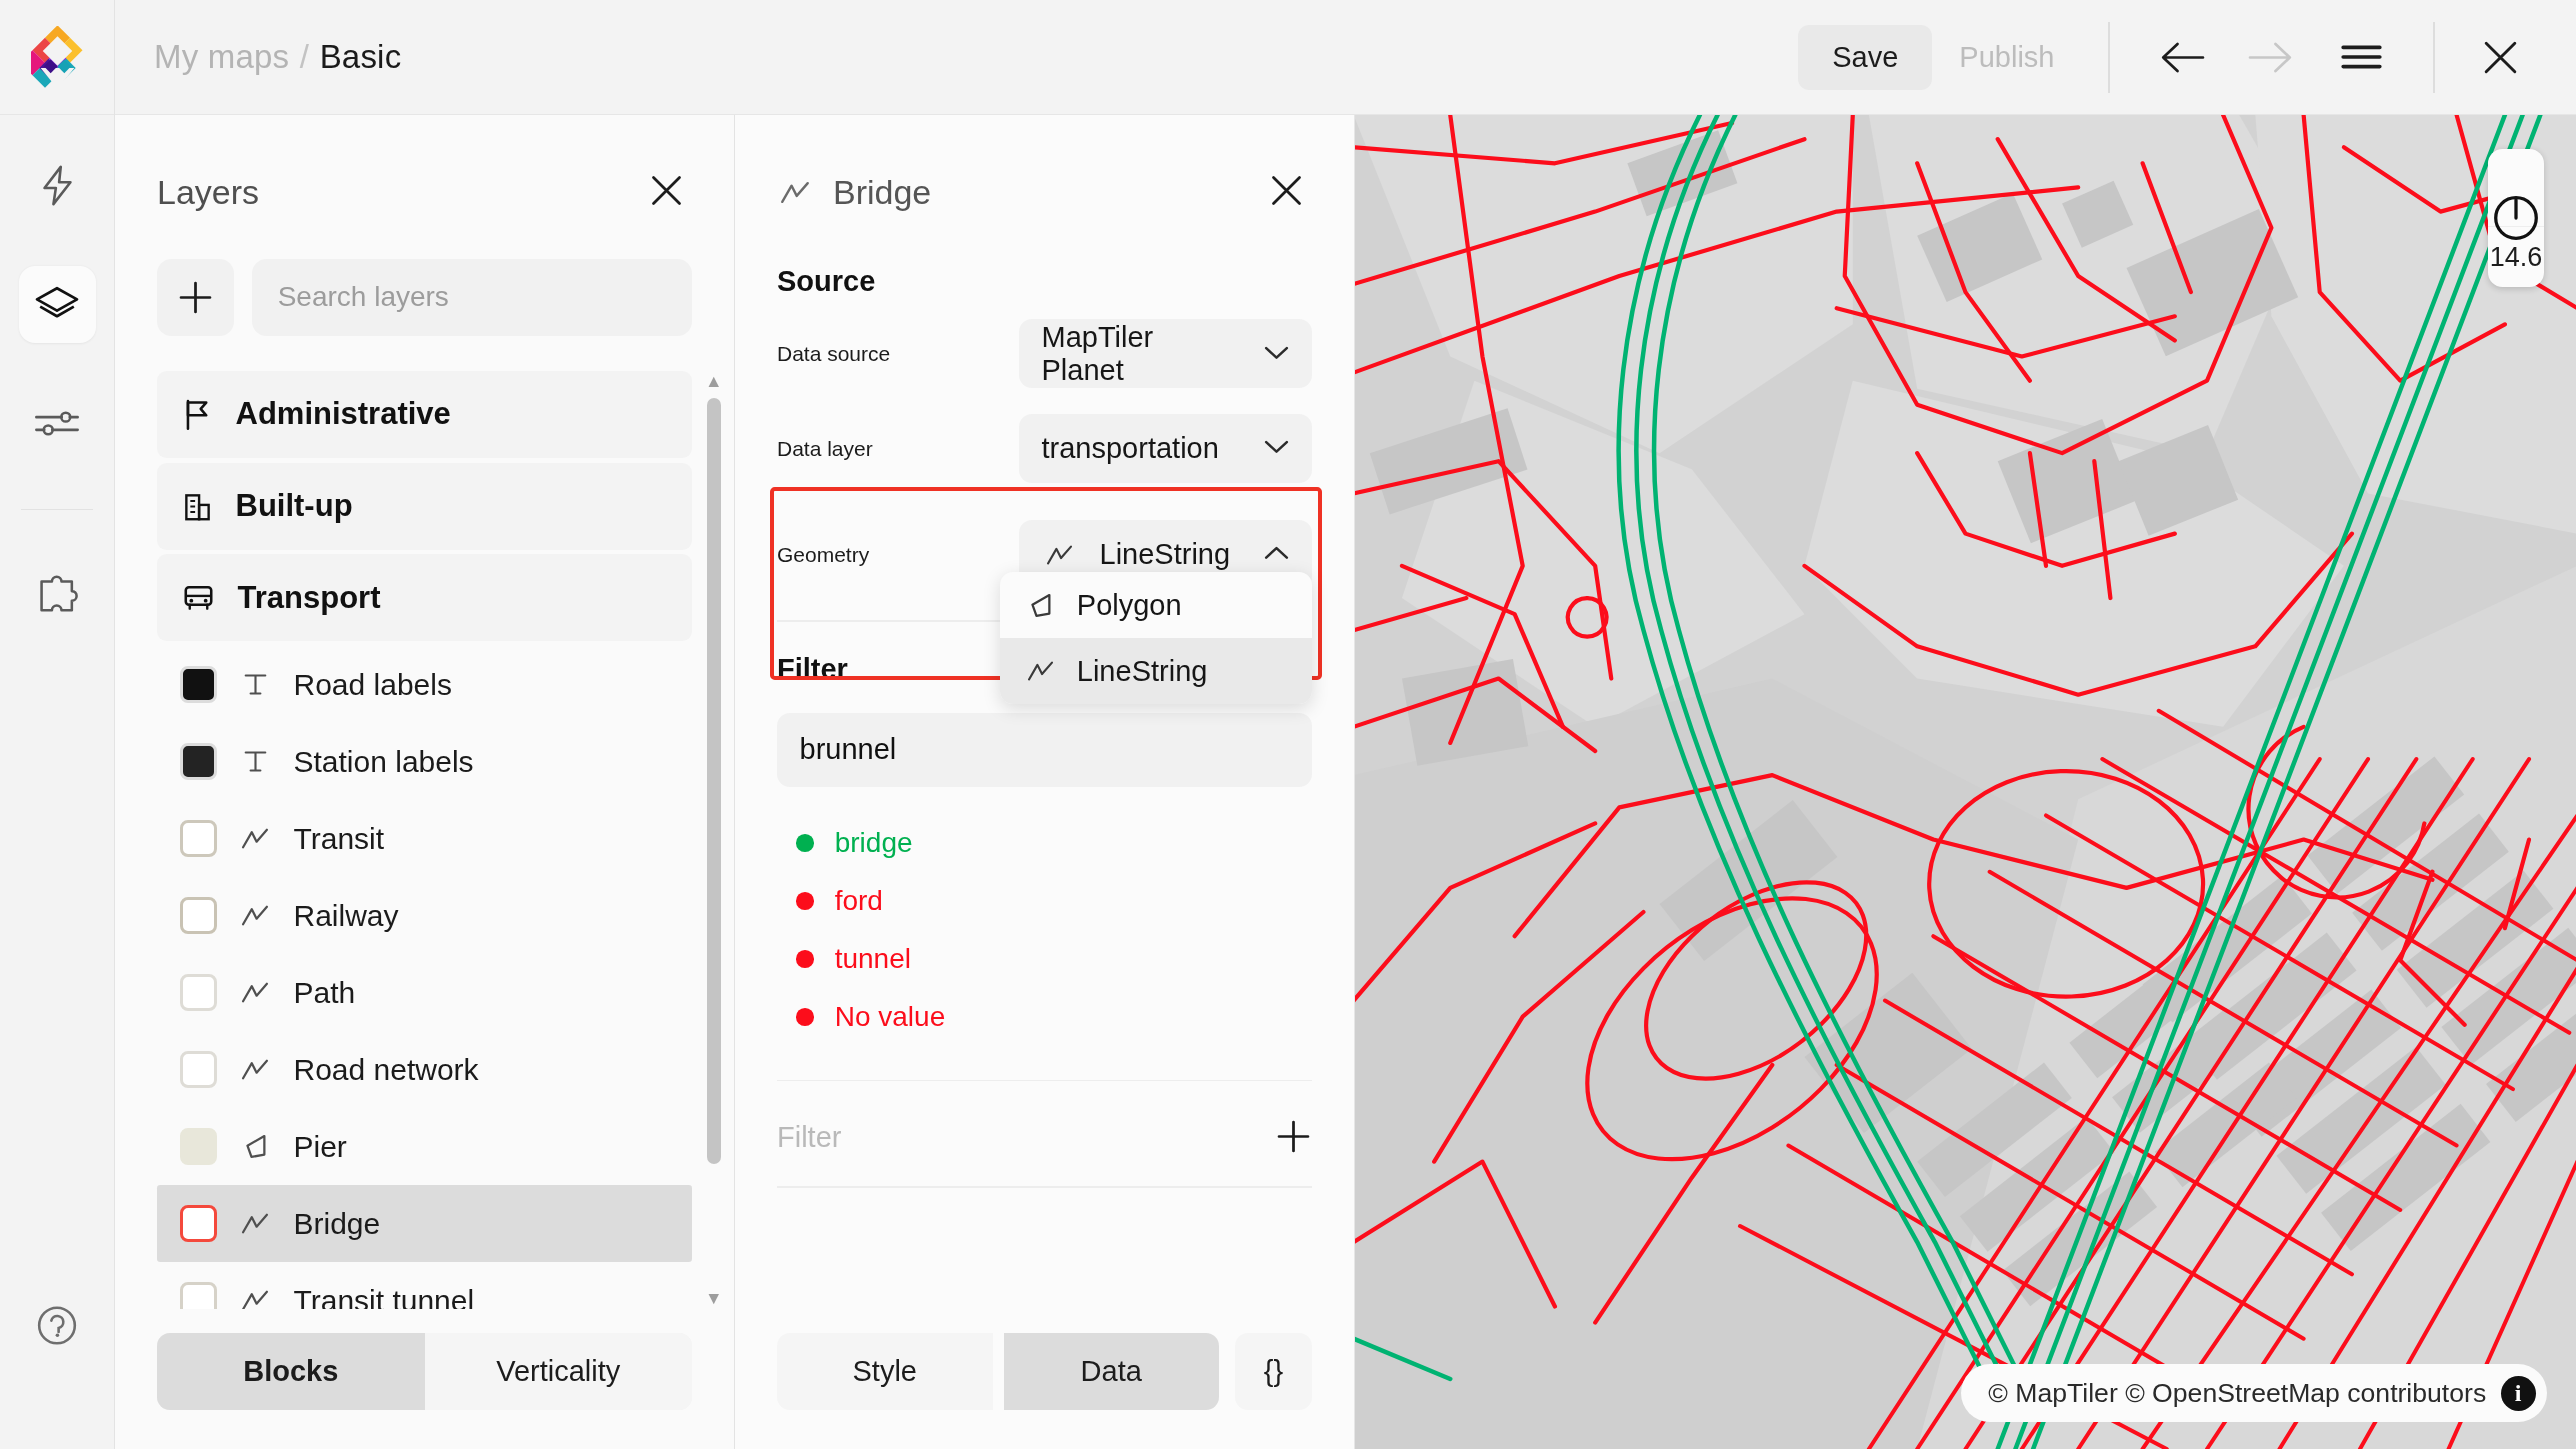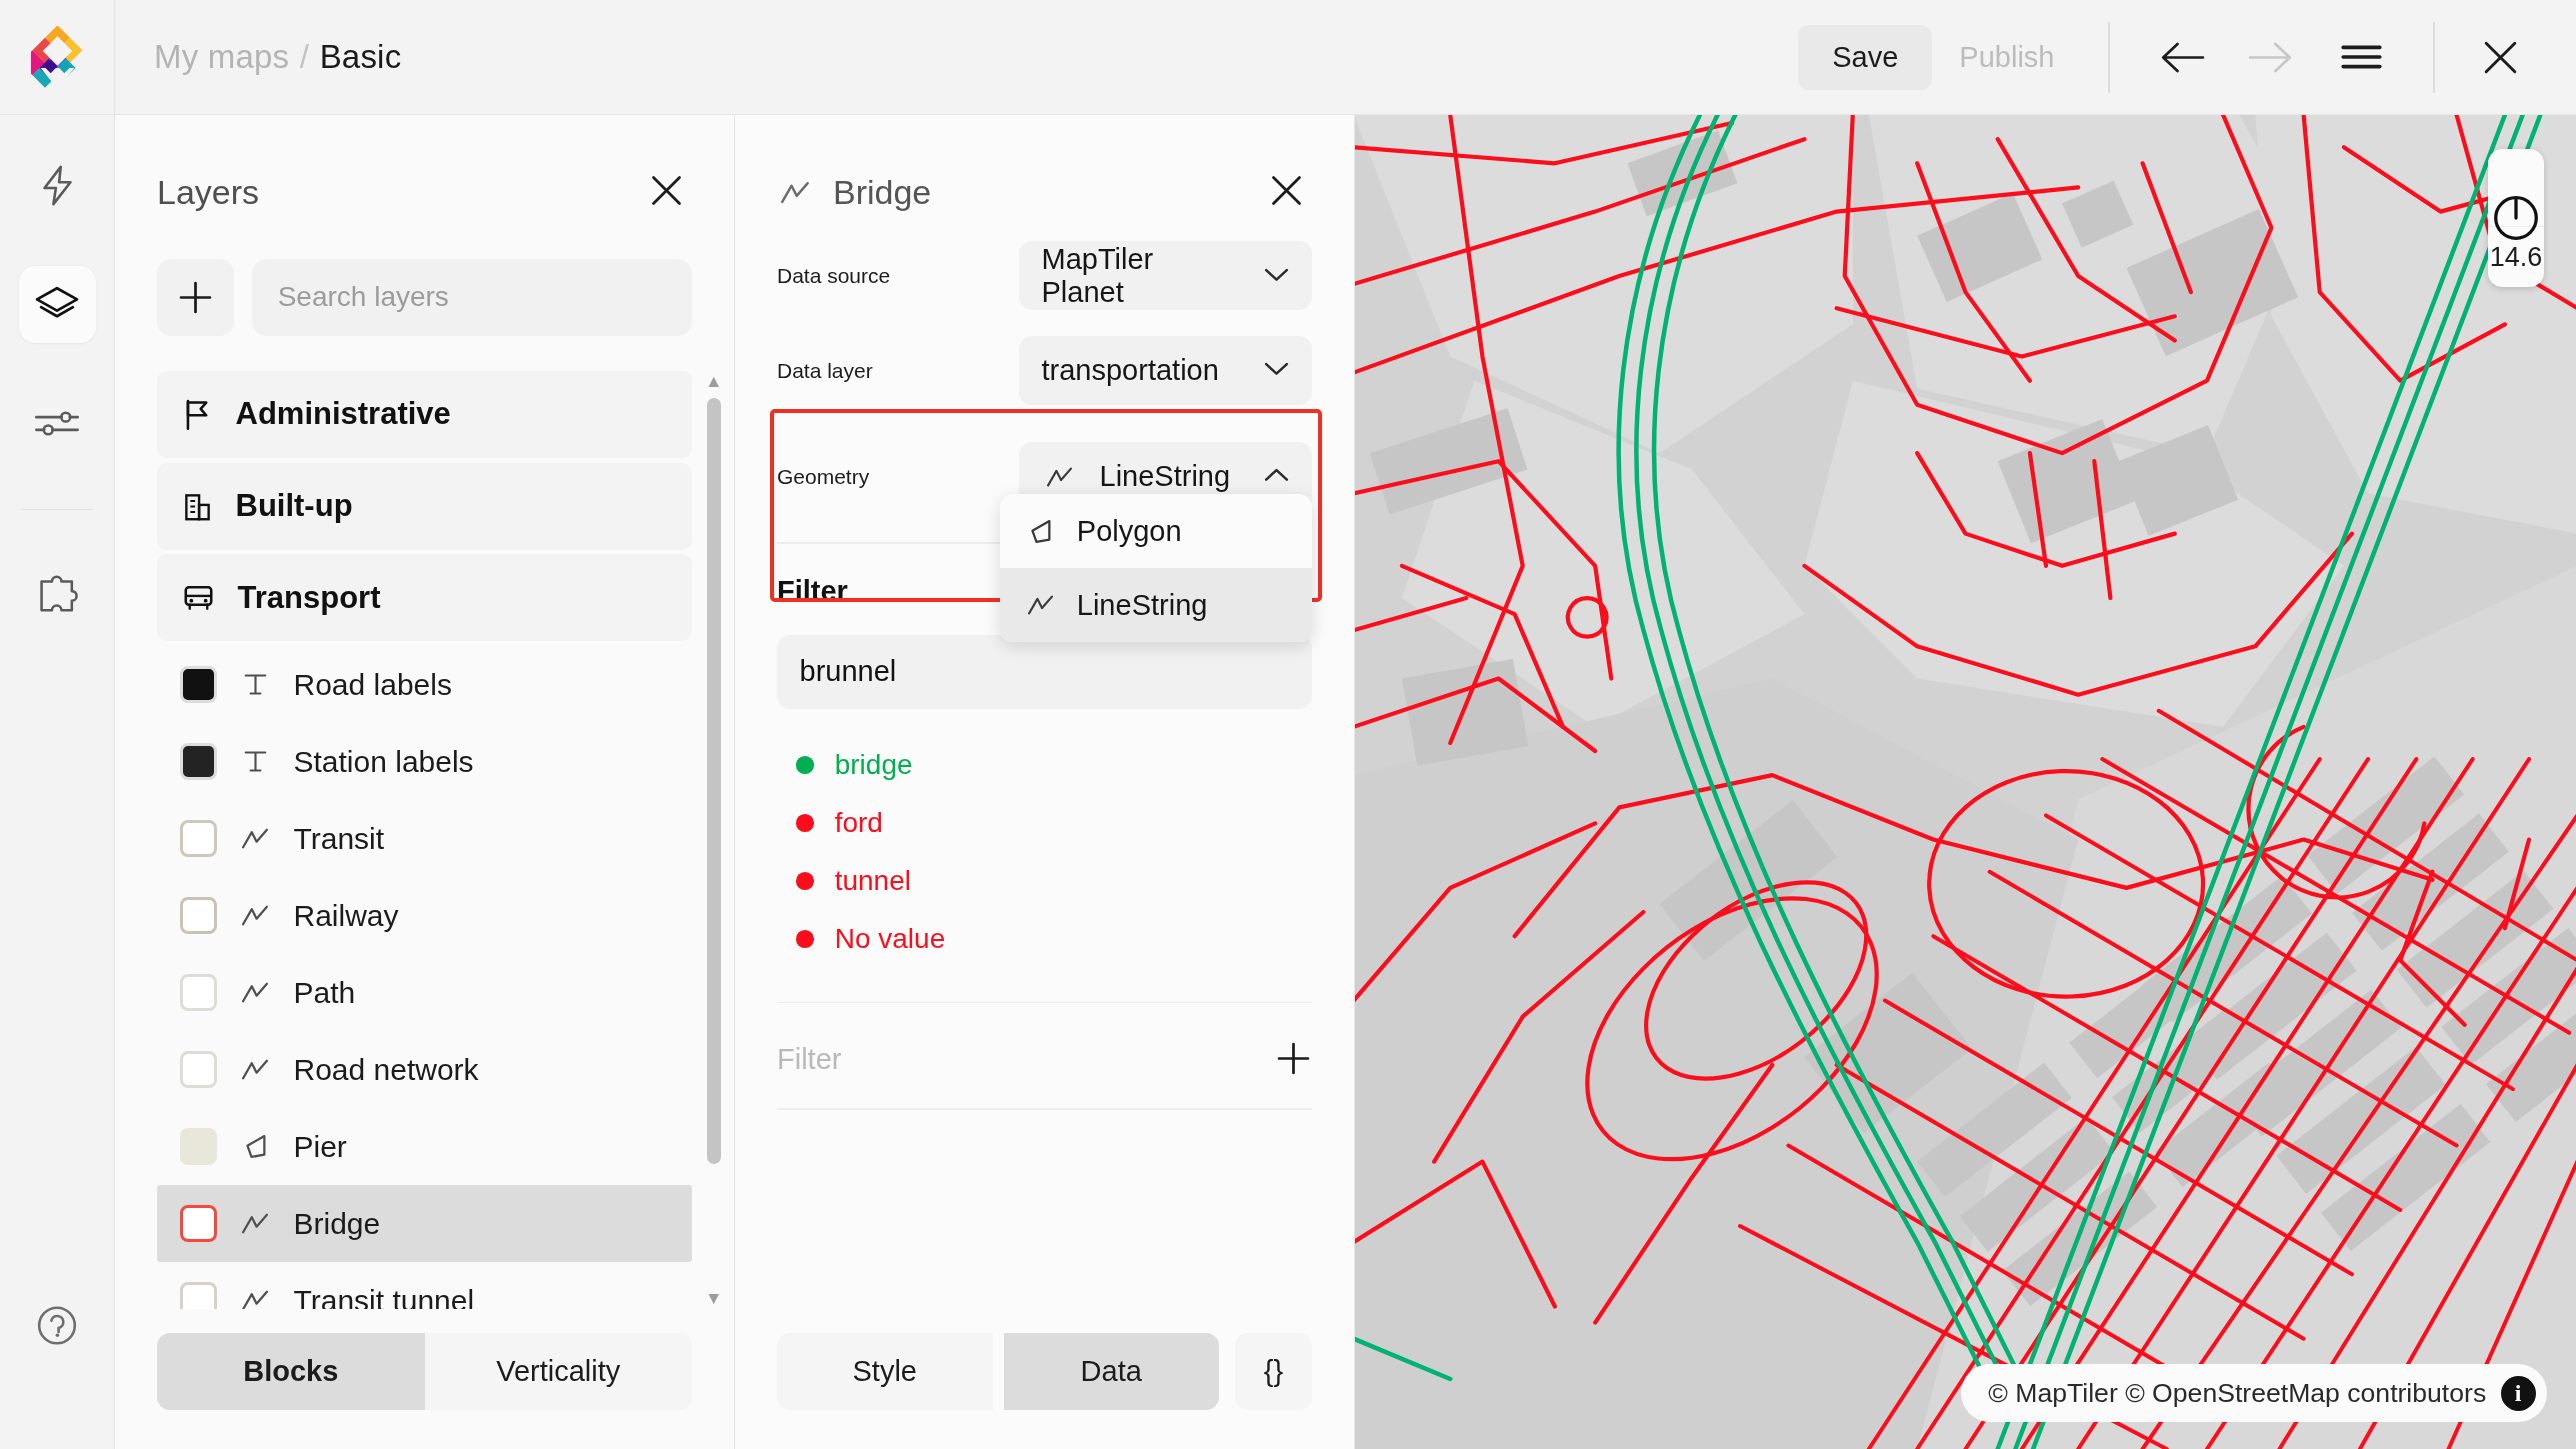--- a/index.html
+++ b/index.html
@@ -148,21 +148,21 @@
   .geo-wrap { position: relative; margin-top: 11.3px; }
   .geo-highlight {
     position: absolute; left: 35px; right: 32px; top: -11.3px; height: 193px;
     border: 4.8px solid #ef3124; border-radius: 4.8px; pointer-events: none; z-index: 12;
   }
   .dropdown {
     position: absolute; right: 42px; top: 74px; width: 312px; background: #fbfbfb;
     border-radius: 13px; box-shadow: 0 4.8px 17.7px rgba(0,0,0,.13); overflow: hidden; z-index: 14;
   }
   .dd-item {
-    display: flex; align-items: center; gap: 19.3px; height: 74px; padding: 0 22.5px; cursor: pointer;
+    display: flex; align-items: center; gap: 19.3px; height: 66px; padding: 0 22.5px; cursor: pointer;
   }
   .dd-item.active { background: #e9e9e9; }
   .dd-item .lbl { font-size: 29px; color: #161616; }
 
   .filter-title { font-size: 29px; font-weight: bold; color: #111; padding: 0 42px; margin-top: 31px; }
   .text-input {
     margin: 27px 42px 0 42px; height: 74px; background: #f1f1f1; border-radius: 13px;
     border: none; padding: 0 22.5px; font-size: 29px; color: #111; font-family: inherit; width: calc(100% - 84px);
   }
   .val-list { padding: 27px 42px 0 61px; }
@@ -472,20 +472,21 @@
             </svg>
         </span>
         <span class="bp-title">Bridge</span>
         <button class="bp-close">
           <svg width="39" height="39" viewBox="0 0 48 48">
             <path d="M8 8 L40 40 M40 8 L8 40" stroke="#1c1c1c" stroke-width="3.4" stroke-linecap="round"></path>
           </svg>
         </button>
       </div>
 
+      <div class="section-title">Source</div>
 
       <div class="field-row">
         <span class="field-label">Data source</span>
         <div class="select">
           <span class="val">MapTiler Planet</span>
           <span class="chev">
             <svg width="27" height="17.7" viewBox="0 0 34 22">
                 <path d="M4 5 L17 17 L30 5" fill="none" stroke="#2b2b2b" stroke-width="3.2" stroke-linecap="round" stroke-linejoin="round"></path>
               </svg>
           </span>

